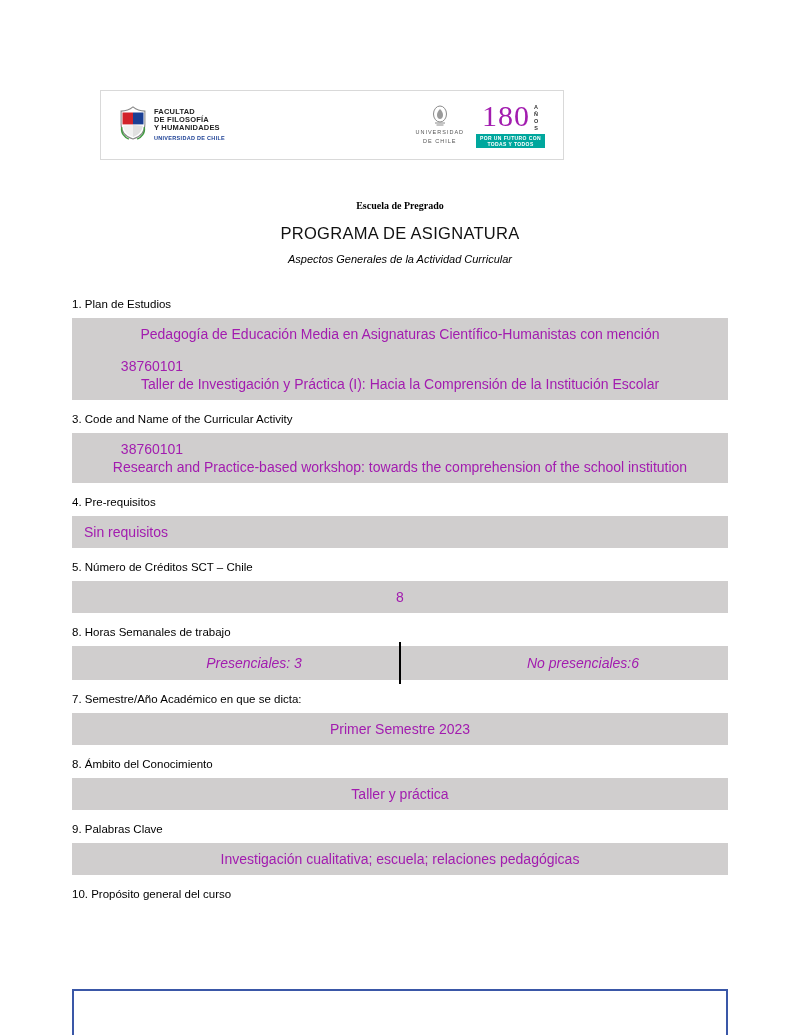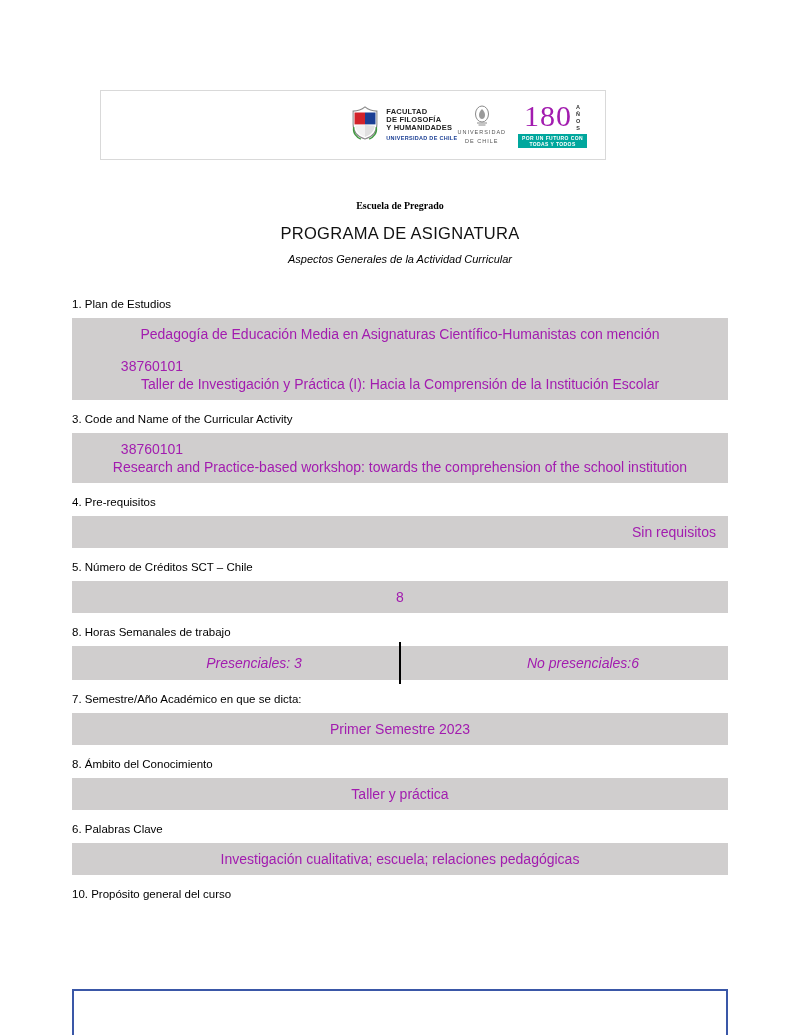--- a/index.html
+++ b/index.html
@@ -8,25 +8,25 @@
     width:800px;height:1035px;
     background:#fff;
     overflow:hidden;
     font-family:"Liberation Sans", sans-serif;
     color:#1a1a1a;
     box-sizing:border-box;
   }
   
   .banner{
     position:absolute;left:100px;top:90px;
-    width:506px;height:70px;
+    width:464px;height:70px;
     border:1px solid #d9d9d9;
     background:#fff;
     box-sizing:border-box;
-    display:flex;justify-content:flex-end;align-items:center;
+    display:flex;justify-content:space-between;align-items:center;
     padding:0 18px;
   }
   .fac-logo{display:flex;align-items:center;gap:7px;}
   .fac-text{display:flex;flex-direction:column;line-height:8px;}
   .fac-line{font-size:7.5px;font-weight:bold;color:#222;letter-spacing:.2px;}
   .fac-uni{font-size:5.5px;font-weight:bold;color:#1b3f94;margin-top:2px;letter-spacing:.3px;}
   .uni-group{display:flex;align-items:center;gap:12px;}
   .crest-col{display:flex;flex-direction:column;align-items:center;line-height:7px;}
   .crest-txt{font-size:5.5px;color:#555;letter-spacing:1px;margin-top:2px;}
   .anniv{display:flex;flex-direction:column;align-items:center;}
@@ -44,21 +44,21 @@
   
   .content{width:656px;margin-left:72px;}
   .label{font-size:11.5px;line-height:13px;color:#000;margin:13px 0 7px;}
   .label.first{margin-top:32px;}
   .gbox{
     background:#d0cece;
     font-size:14px;line-height:18px;color:#a21caf;
     padding:7px 12px;box-sizing:border-box;
   }
   .gbox.center{text-align:center;}
-  .gbox.left{text-align:right;}
+  .gbox.left{text-align:left;}
   .gbox.row{display:flex;padding:7px 0;flex-direction:column;}
   .gbox .code{width:160px;text-align:center;flex:none;}
   .gbox .cname{flex:1;text-align:center;padding:0 8px;}
   .gbox.hours{display:flex;padding:0;align-items:stretch;overflow:visible;}
   .hcell{flex:1;text-align:center;font-style:italic;padding:8px 10px;margin-left:37px;}
   .hdivider{width:2px;background:#000;margin:-4px 0;flex:none;}
   .bluebox{
     margin-top:88px;
     height:60px;
     border:2px solid #3a57a7;
@@ -164,21 +164,21 @@
       <div class="label">7. Semestre/Año Académico en que se dicta:</div>
       <div class="gbox center">
         <span>Primer Semestre 2023</span>
       </div>
 
       <div class="label">8. Ámbito del Conocimiento</div>
       <div class="gbox center">
         <span>Taller y práctica</span>
       </div>
 
-      <div class="label">6. Palabras Clave</div>
+      <div class="label">9. Palabras Clave</div>
       <div class="gbox center">
         <span>Investigación cualitativa; escuela; relaciones pedagógicas</span>
       </div>
 
       <div class="label">10. Propósito general del curso</div>
       <div class="bluebox"></div>
 
     </div>
   </div>
 </div>

